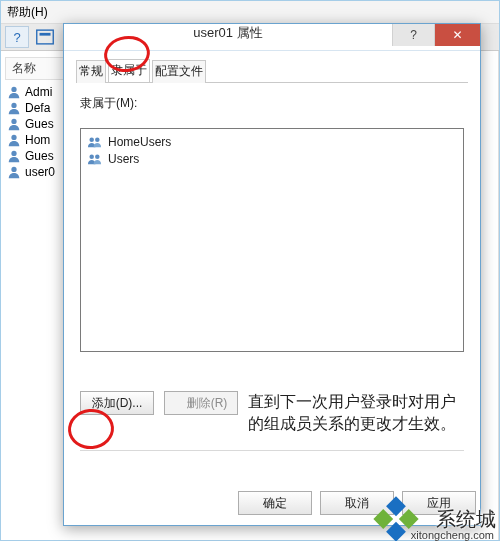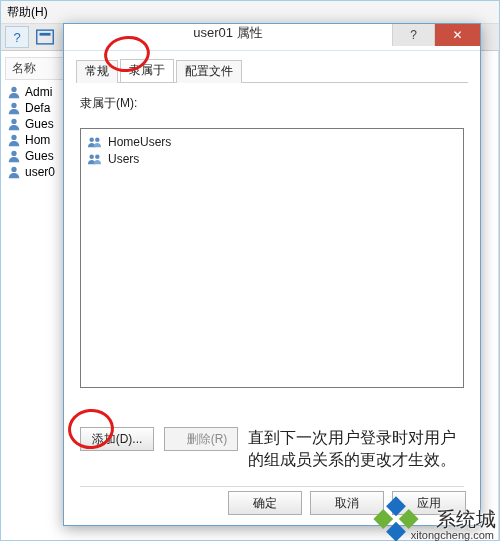--- a/index.html
+++ b/index.html
@@ -20,36 +20,36 @@
   
   .dlg { position: absolute; left: 63px; top: 23px; width: 418px; height: 503px; background: #fff; border: 1px solid #6aa3cf; box-shadow: 0 3px 14px rgba(0,0,0,0.35); }
   .dlg-titlebar { height: 27px; background: #fff; display: flex; align-items: flex-start; border-bottom: 1px solid #d7e5f1; }
   .dlg-title { flex: 1; text-align: center; font-size: 13px; color: #2b2b2b; }
   .dlg-btns { display: flex; height: 100%; }
   .dlg-btn { width: 42px; height: 22px; display: flex; align-items: center; justify-content: center; font-size: 12px; background: #e6e6e6; border-left: 1px solid #d1d1d1; color: #444; }
   .dlg-close { width: 46px; background: #c94f41; color: #fff; }
   .dlg-body { padding: 8px 12px 0 12px; }
 
   .tabs { display: flex; position: relative; border-bottom: 1px solid #c9c9c9; height: 24px; }
-  .tab { padding: 2px 8px; font-size: 12px; border: 1px solid #c9c9c9; border-bottom: none; background: #f7f7f7; margin-right: 2px; position: relative; top: 1px; color: #222; }
+  .tab { padding: 2px 2px; font-size: 12px; border: 1px solid #c9c9c9; border-bottom: none; background: #f7f7f7; margin-right: 2px; position: relative; top: 1px; color: #222; }
   .tab.active { background: #fff; top: 0; padding-bottom: 4px; }
 
   .pane { padding: 12px 4px 0 4px; font-size: 12px; color: #222; }
   .pane-label { margin-bottom: 16px; }
-  .listbox { border: 1px solid #7a7a7a; width: 100%; height: 260px; background: #fff; padding: 4px 6px; overflow: auto; }
+  .listbox { border: 1px solid #7a7a7a; width: 100%; height: 224px; background: #fff; padding: 4px 6px; overflow: auto; }
   .lb-item { display: flex; align-items: center; gap: 6px; padding: 1px 0; }
   .grp-ico { width: 15px; height: 15px; }
   .grp-ico svg { width: 15px; height: 15px; }
 
   .row-actions { display: flex; align-items: flex-start; gap: 10px; margin-top: 39px; }
   .btn { min-width: 74px; height: 24px; font-size: 12px; border: 1px solid #adadad; background: linear-gradient(#fefefe,#e6e6e6); display: inline-flex; align-items: center; justify-content: center; color: #222; }
   .btn.disabled { color: #8c8c8c; background: #f3f3f3; padding-left: 12px; }
   .note { font-size: 16px; color: #222; line-height: 1.4; flex: 1; }
 
-  .dlg-footer { position: absolute; bottom: 10px; right: 14px; display: flex; gap: 8px; }
+  .dlg-footer { position: absolute; bottom: 10px; right: 4px; display: flex; gap: 8px; }
   .dlg-footer .btn { min-width: 74px; }
 
   .divider { border-top: 1px solid #d9d9d9; margin-top: 14px; }
 
   
   .annot { position: absolute; border: 3px solid #e21a1a; border-radius: 50%; background: transparent; pointer-events: none; }
   .annot1 { left: 104px; top: 36px; width: 46px; height: 36px; transform: rotate(-8deg); }
   .annot2 { left: 68px; top: 409px; width: 46px; height: 40px; transform: rotate(-5deg); }
 
   

